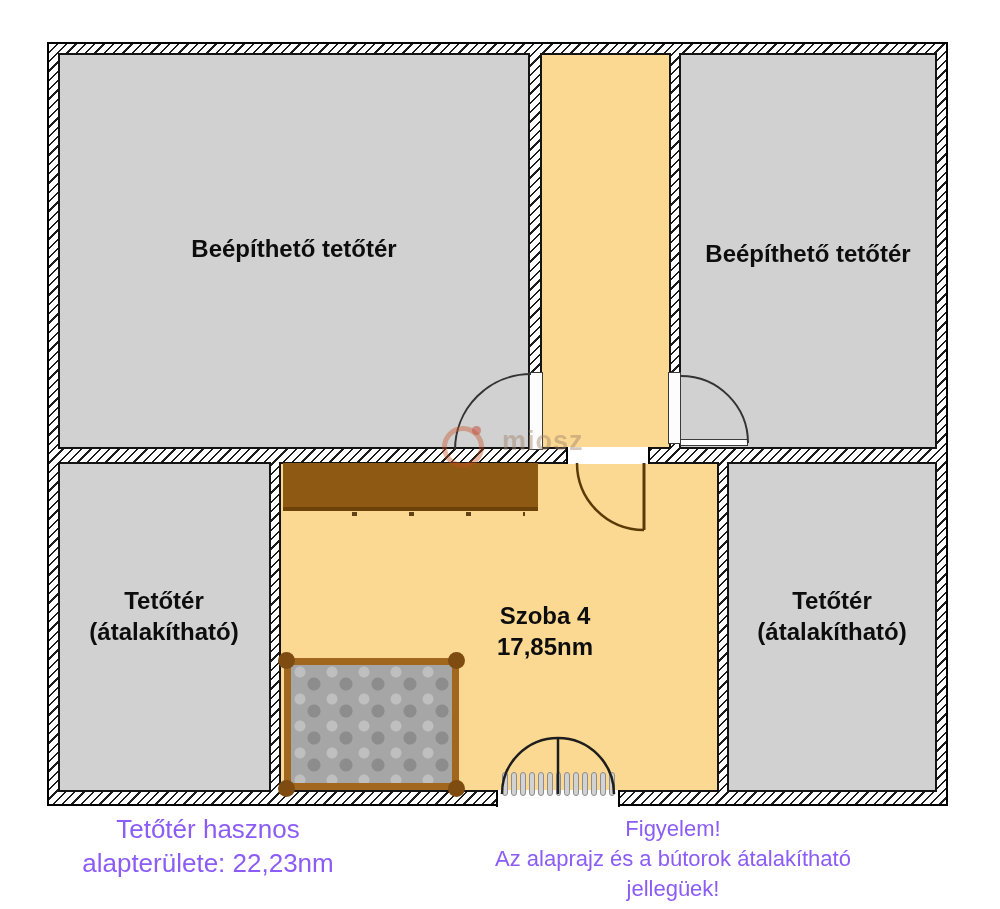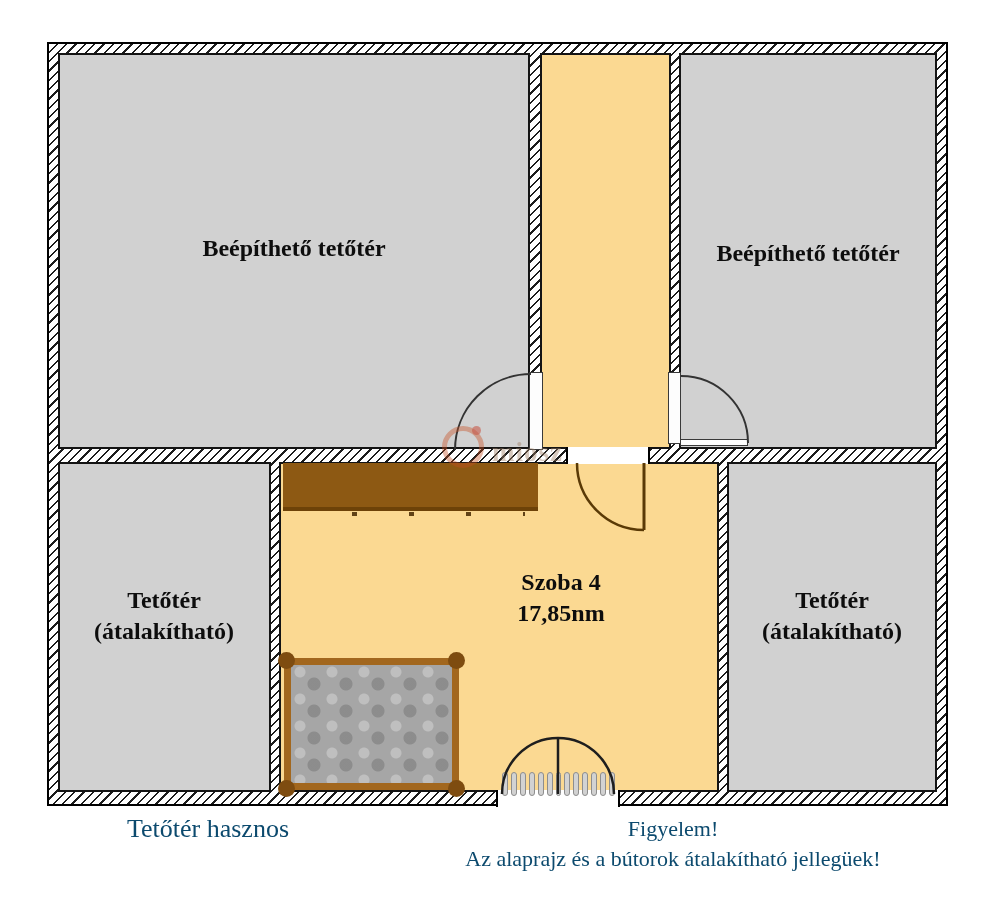--- a/index.html
+++ b/index.html
@@ -1,17 +1,17 @@
 <!DOCTYPE html>
 <html><head>
 <meta charset="utf-8">
 <style>
   html,body{margin:0;padding:0;background:#ffffff;}
   .stage{position:relative;width:1000px;height:909px;background:#fff;overflow:hidden;
-         font-family:Liberation Serif, serif;}
+         font-family:Liberation Sans, sans-serif;}
   .abs{position:absolute;box-sizing:border-box;}
 
   
   .walls{
     left:47px;top:42px;width:901px;height:764px;
     background-color:#ffffff;
     background-image:repeating-linear-gradient(135deg,
         rgba(0,0,0,0) 0px, rgba(0,0,0,0) 5px, #1c1c1c 5px, #1c1c1c 6.6px);
     border:2px solid #000;
     z-index:1;
@@ -37,28 +37,28 @@
        background-size:32px 27px;}
   .knob{width:17px;height:17px;border-radius:50%;background:#7e4c10;z-index:5;}
   .radiator{display:flex;gap:3px;z-index:5;}
   .radiator i{flex:1;background:#d2d2d2;border:1px solid #8e8e8e;border-radius:3px;}
 
   svg.overlay{position:absolute;left:0;top:0;z-index:6;pointer-events:none;}
 
   .lbl{z-index:7;transform:translate(-50%,-50%);font-weight:bold;font-size:24px;
        color:#0d0d0d;white-space:nowrap;text-align:center;line-height:31px;}
 
-  .watermark{z-index:8;display:flex;align-items:flex-end;gap:8px;opacity:.8;}
+  .watermark{z-index:8;display:flex;align-items:flex-start;gap:18px;opacity:.8;}
   .wm-circle{width:32px;height:32px;border-radius:50%;
              border:5px solid rgba(198,77,32,.5);position:relative;}
   .wm-circle::after{content:"";position:absolute;width:9px;height:9px;border-radius:50%;
              background:rgba(198,60,40,.6);right:-2px;top:-5px;}
   .wm-text{font-size:27px;font-weight:bold;letter-spacing:1px;color:rgba(158,128,102,.55);}
 
-  .caption{z-index:7;text-align:center;color:#0c4a6e;}
+  .caption{z-index:7;text-align:center;color:#8b5cf6;}
   .caption-left{font-size:26px;line-height:34px;}
   .caption-right{font-size:22px;line-height:30px;}
 </style>
 </head>
 <body>
 
 <div class="stage">
 
   <div class="abs walls"></div>
 
@@ -114,37 +114,38 @@
   <div class="abs lbl" style="left:606px;top:263px;">
   </div>
 
   <div class="abs lbl" style="left:808px;top:253px;"><span>Beépíthető tetőtér</span></div>
 
   <div class="abs lbl" style="left:164px;top:616px;">
     <div>Tetőtér</div>
     <div>(átalakítható)</div>
   </div>
 
-  <div class="abs lbl" style="left:545px;top:598px;margin-left:16px;">
+  <div class="abs lbl" style="left:545px;top:631px;">
     <div>Szoba 4</div>
     <div>17,85nm</div>
   </div>
 
   <div class="abs lbl" style="left:832px;top:616px;">
     <div>Tetőtér</div>
     <div>(átalakítható)</div>
   </div>
 
   <div class="abs watermark" style="left:442px;top:426px;">
     <span class="wm-circle"></span>
     <span class="wm-text">miosz</span>
   </div>
 
   <div class="abs caption caption-left" style="left:33px;top:812px;width:350px;">
     <div>Tetőtér hasznos</div>
+    <div>alapterülete: 22,23nm</div>
   </div>
 
   <div class="abs caption caption-right" style="left:448px;top:814px;width:450px;">
     <div>Figyelem!</div>
     <div>Az alaprajz és a bútorok átalakítható jellegüek!</div>
   </div>
 
 </div>
 
 </body></html>

